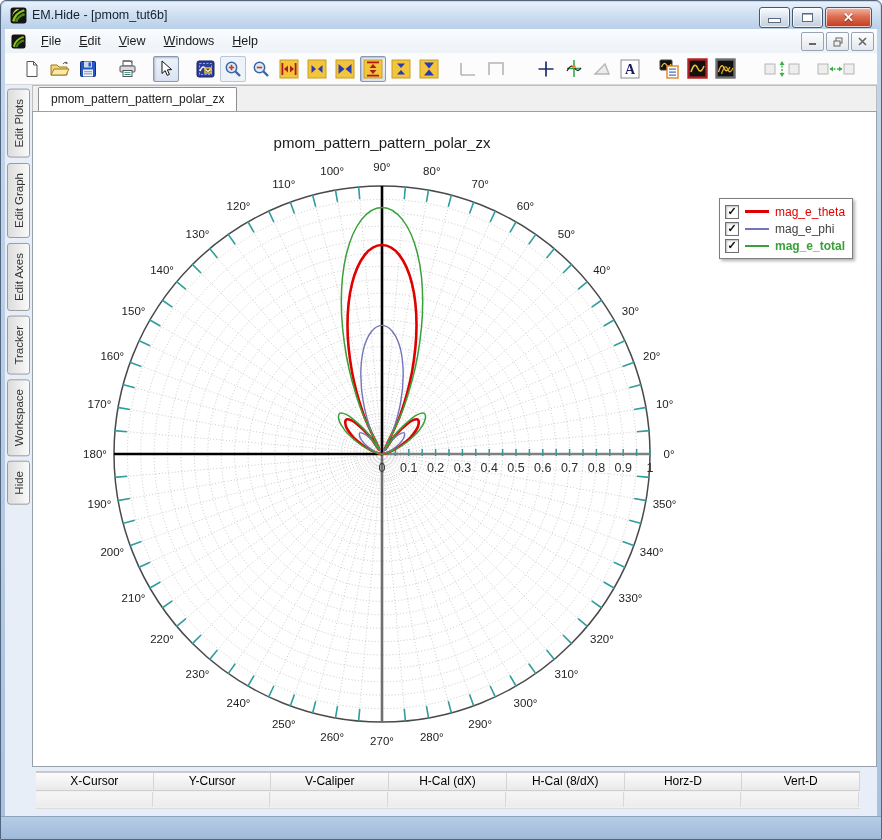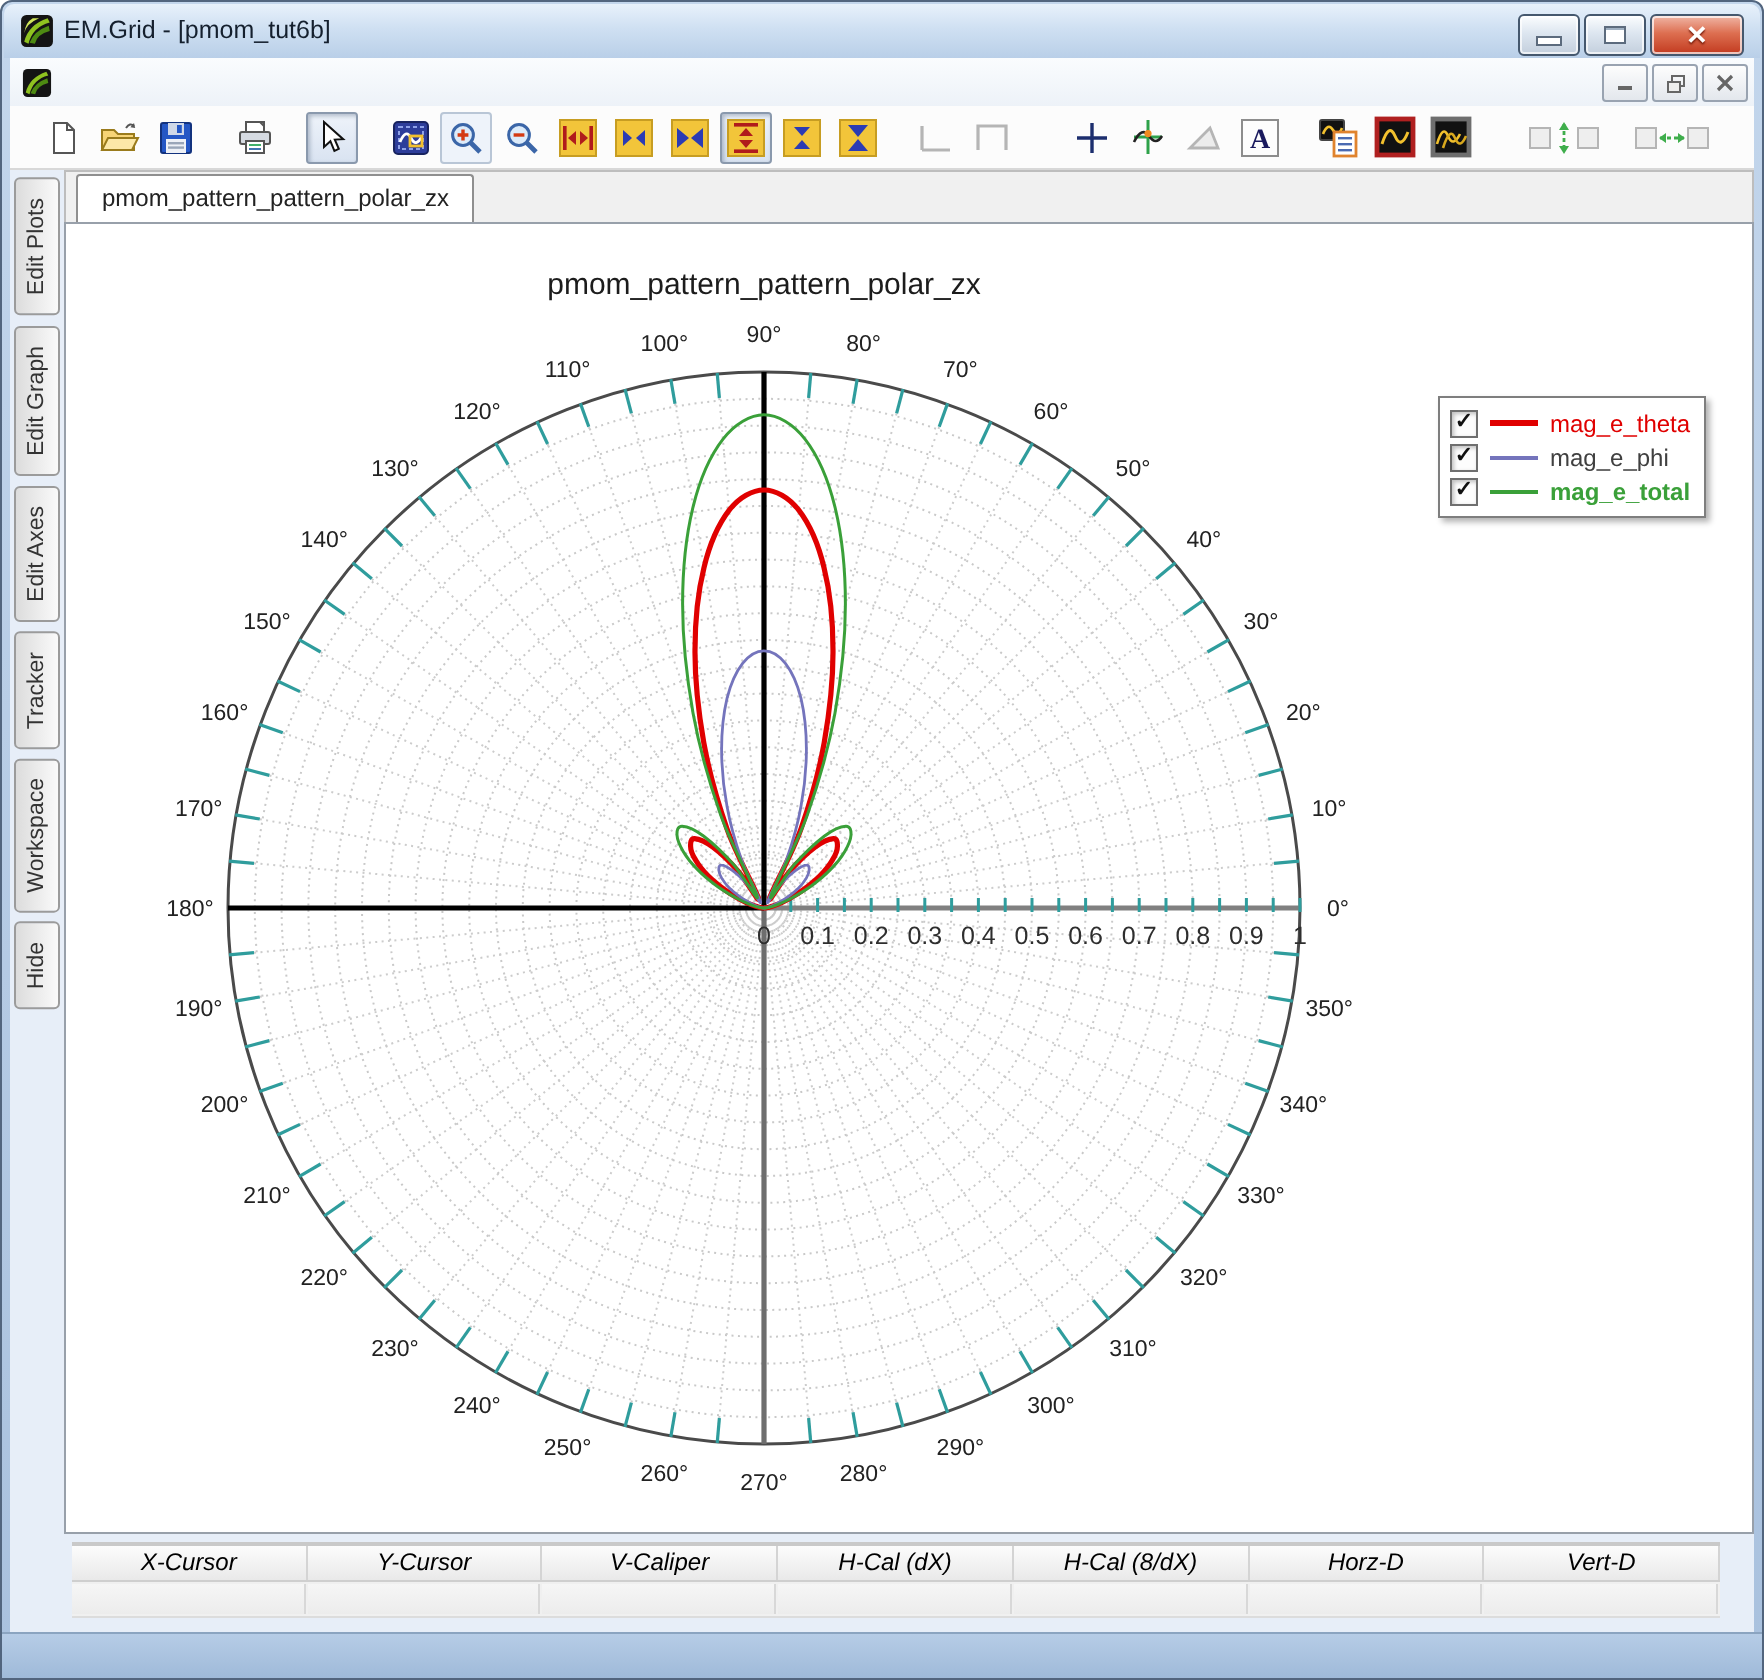--- a/index.html
+++ b/index.html
@@ -64,21 +64,21 @@
   
   .legend{position:absolute;left:686px;top:86px;background:#fff;border:1px solid #7e7e7e;
        box-shadow:2px 2px 3px rgba(0,0,0,.3);padding:4px 7px 4px 5px;}
   .legend-row{display:flex;align-items:center;height:17px;}
   .legend-check{width:12px;height:12px;border:1px solid #6f6f6f;background:#fdfdfd;
        box-shadow:inset 1px 1px 2px rgba(0,0,0,.25);display:flex;align-items:center;justify-content:center;
        font-size:11px;font-weight:bold;color:#111;flex:none;line-height:1;}
   .legend-line{width:24px;height:0;margin:0 6px;flex:none;}
   .legend-label{font-size:12px;white-space:nowrap;}
   
-  .readout{position:absolute;left:31px;top:686px;width:824px;border-top:2px solid #c9c9c9;font-style:italic;}
+  .readout{position:absolute;left:31px;top:686px;width:824px;border-top:2px solid #c9c9c9;}
   .readout-headers{display:flex;background:linear-gradient(#fcfcfc,#e9e9e9);
        border-bottom:1px solid #cfcfcf;}
   .readout-headers div{flex:1;text-align:center;font-size:12px;color:#000;padding:1px 0 2px 0;
        border-right:1px solid #d4d4d4;}
   .readout-values{display:flex;background:#f0f0f0;height:17px;border-bottom:1px solid #dcdcdc;}
   .readout-values div{flex:1;border-right:1px solid #d8d8d8;background:linear-gradient(#f6f6f6,#ececec);
        margin:1px 1px 1px 0;font-size:11px;}
   .bottom-frame{position:absolute;left:0;right:0;bottom:0;height:22px;
        background:linear-gradient(#b6cce6,#9fbad9);border-top:1px solid #8ba4c0;}
 </style>
@@ -87,40 +87,47 @@
 
 <div class="window-frame">
 
   <div class="titlebar">
     <svg class="app-icon" viewBox="0 0 16 16">
       <rect x="0.5" y="0.5" width="15" height="15" rx="2.5" fill="#141414"></rect>
       <path d="M2 13 Q4 5 13 2 L14 4 Q6 6 4 14 Z" fill="#8fc320"></path>
       <path d="M4.5 13.5 Q6.5 8 13.5 5.5 L14 8 Q8 9.5 7 14 Z" fill="#4d8a12"></path>
       <path d="M2 9 Q3 4.5 9 2 L6 2 Q2.5 4 2 9 Z" fill="#cfe659"></path>
     </svg>
-    <span class="title-text">EM.Grid - [pmom_tut6b]</span>
+    <span class="title-text">EM.Hide - [pmom_tut6b]</span>
     <div class="win-controls">
       <div class="win-btn min">
           <div class="glyph-bar"></div>
         </div>
       <div class="win-btn max">
           <div class="glyph-box"></div>
         </div>
       <div class="win-btn close">
           <span class="glyph-x">✕</span>
         </div>
     </div>
   </div>
 
   <div class="menubar">
     <svg class="mdi-doc-icon" viewBox="0 0 16 16">
       <rect x="0.5" y="0.5" width="15" height="15" rx="2.5" fill="#141414"></rect>
       <path d="M2 13 Q4 5 13 2 L14 4 Q6 6 4 14 Z" fill="#8fc320"></path>
       <path d="M4.5 13.5 Q6.5 8 13.5 5.5 L14 8 Q8 9.5 7 14 Z" fill="#4d8a12"></path>
     </svg>
+    <div style="display:flex">
+        <div class="menu-item"><u>F</u>ile</div>
+        <div class="menu-item"><u>E</u>dit</div>
+        <div class="menu-item"><u>V</u>iew</div>
+        <div class="menu-item"><u>W</u>indows</div>
+        <div class="menu-item"><u>H</u>elp</div>
+      </div>
     <div class="mdi-controls">
       <div class="mdi-btn">
           <svg width="9" height="9">
             <rect x="1" y="6" width="7" height="2" fill="#666"></rect>
           </svg>
         </div>
       <div class="mdi-btn">
           <svg width="10" height="10">
             <rect x="3" y="1" width="6" height="5" fill="none" stroke="#666"></rect>
             <rect x="1" y="4" width="6" height="5" fill="#eee" stroke="#666"></rect>

